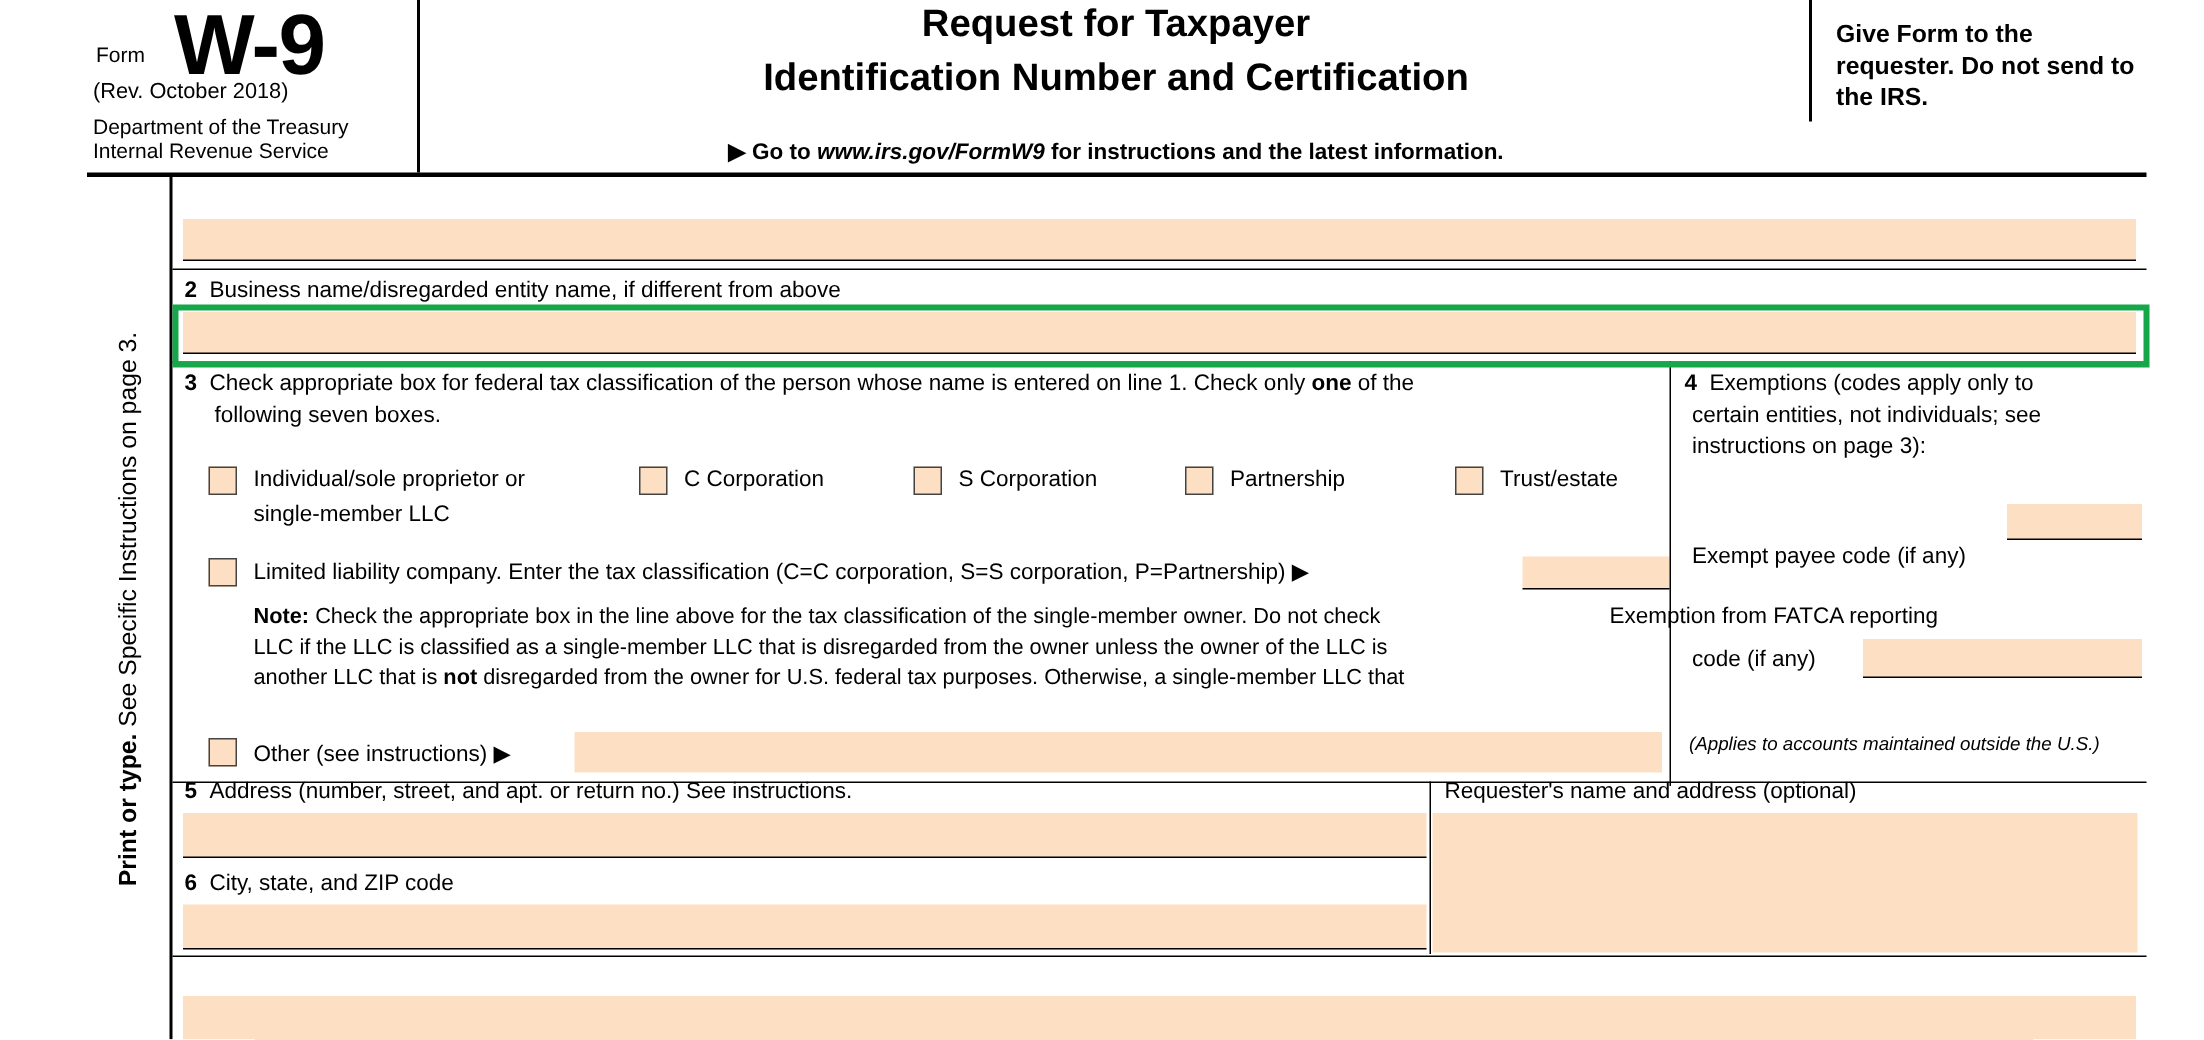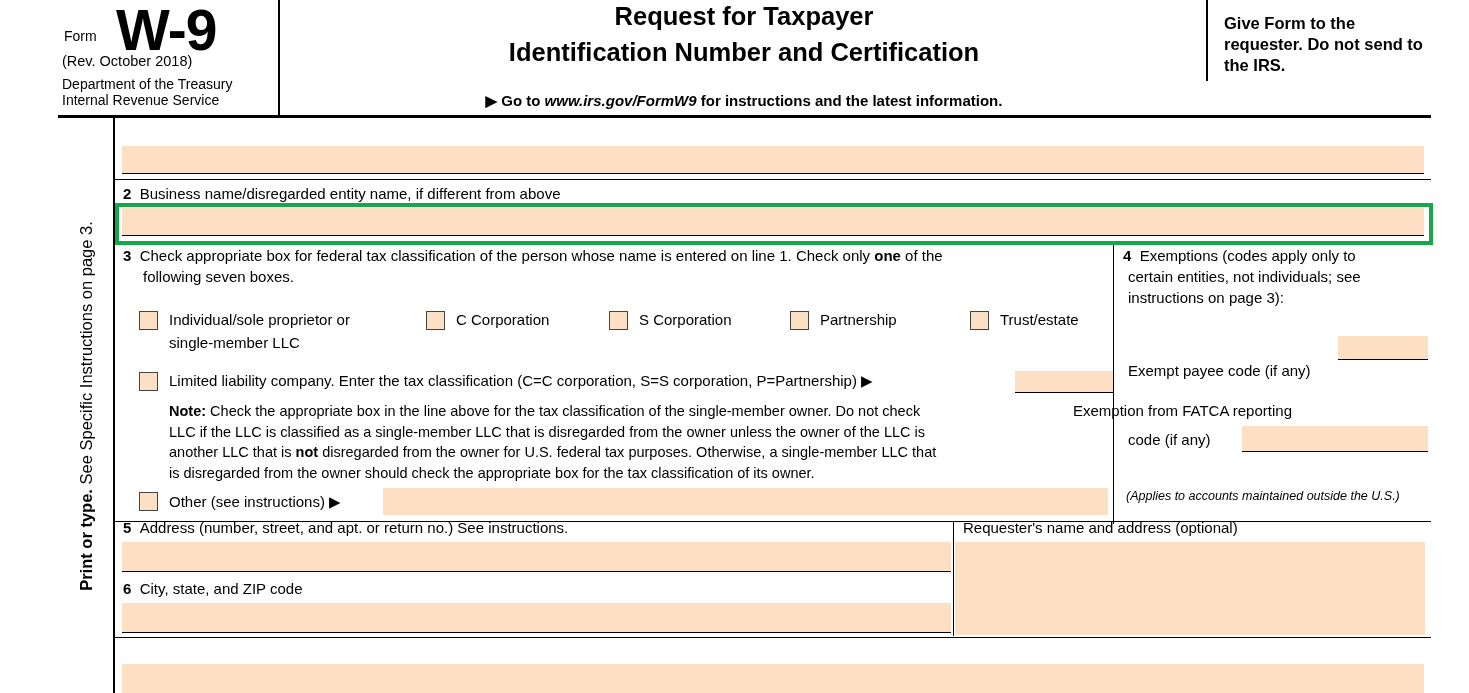--- a/index.html
+++ b/index.html
@@ -270,21 +270,20 @@
     <div class="lbl" style="left:885px; top:193px;">Trust/estate</div>
 
     <div class="cbox" style="left:24px; top:254px;"></div>
     <div class="lbl" style="left:54px; top:254px;">Limited liability company. Enter the tax classification (C=C corporation, S=S corporation, P=Partnership) ▶</div>
     <input class="field underline" style="left: 900px; top: 253px; width: 98px; height: 22px;" value="">
 
     <div class="note-text" style="left:54px; top:283px;">
       <b>Note:</b><span> Check the appropriate box in the line above for the tax classification of the single-member owner.  Do not check</span><br>
       <span>LLC if the LLC is classified as a single-member LLC that is disregarded from the owner unless the owner of the LLC is</span><br>
       <span>another LLC that is </span><b>not</b><span> disregarded from the owner for U.S. federal tax purposes. Otherwise, a single-member LLC that</span><br>
-      <span>is disregarded from the owner should check the appropriate box for the tax classification of its owner.</span>
     </div>
 
     <div class="cbox" style="left:24px; top:374px;"></div>
     <div class="lbl" style="left:54px; top:375px;">Other (see instructions) ▶</div>
     <input class="field" style="left: 268px; top: 370px; width: 725px; height: 27px;" value="">
 
     <div class="vline" style="left:998px; top:123px; height:283px;"></div>
 
     <div class="lbl" style="left:1008px; top:129px;">
       <span class="num">4</span>

